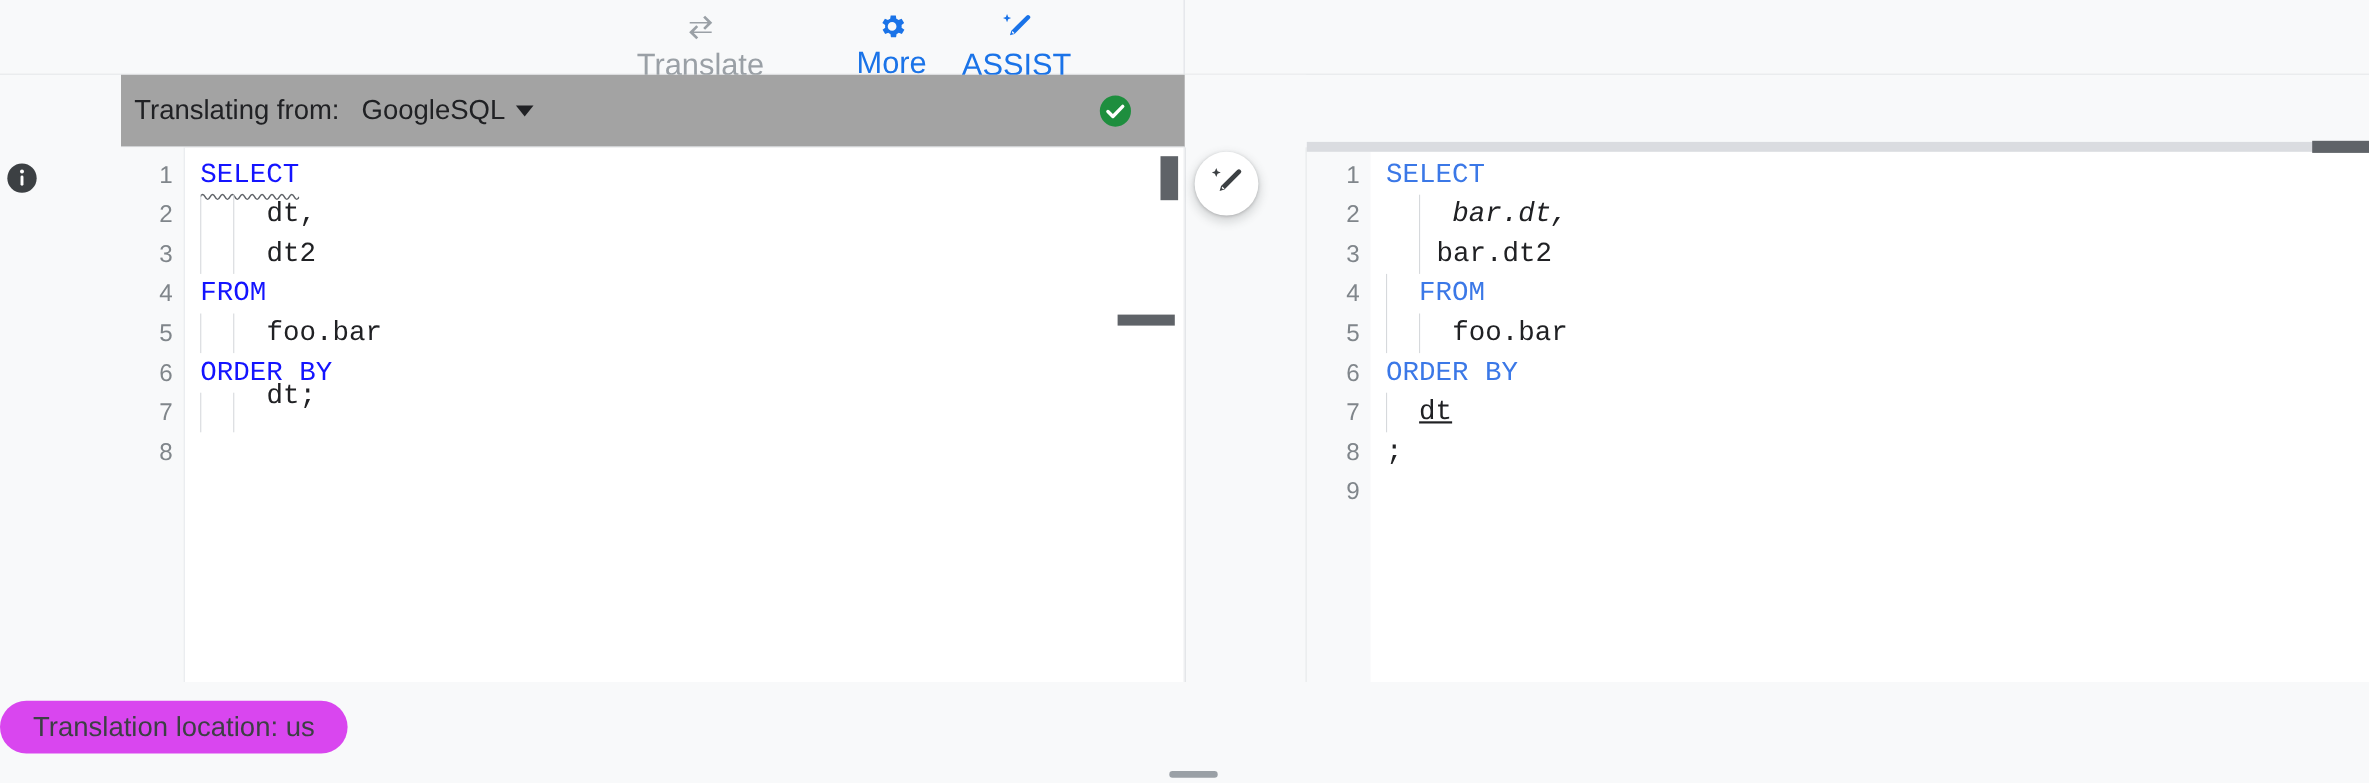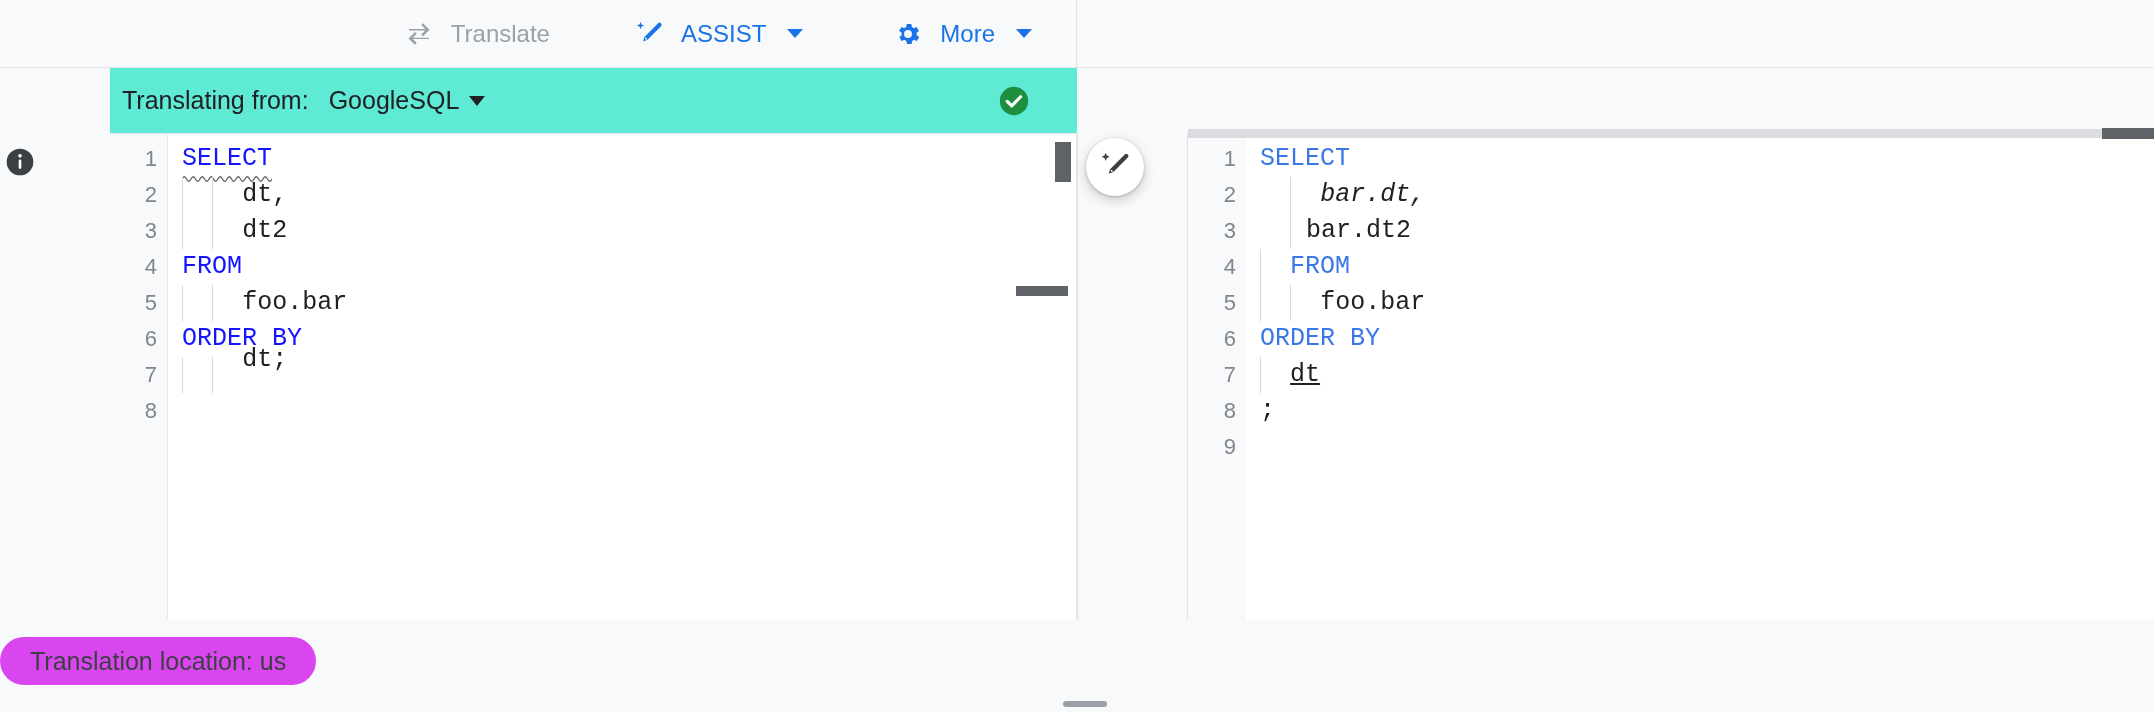--- a/index.html
+++ b/index.html
@@ -24,47 +24,48 @@
     display:flex; align-items:center; justify-content:flex-end;
     padding-right:28px; gap:0px;
     border-right:1px solid #dfe1e5;
   }
   .tb-right {
     position:relative; width:1077px; height:68px;
     display:flex; align-items:center;
   }
 
   .tb-btn {
-    display:flex; align-items:center; gap:17px;
+    display:flex; align-items:center; gap:3px;
     height:48px; padding:0 16px;
     border:none; background:transparent; cursor:pointer;
     font-family:"Liberation Sans", sans-serif;
-    font-size:24px; color:#1a73e8; white-space:nowrap;
+    font-size:28px; color:#1a73e8; white-space:nowrap;
     border-radius:4px;
+    flex-direction:column;
   }
   .tb-btn.disabled { color:#9aa0a6; cursor:default; }
   .tb-btn .caret {
     display:inline-block; width:0; height:0; margin-left:4px;
     border-left:8px solid transparent; border-right:8px solid transparent;
     border-top:9px solid #1a73e8;
   }
   .tb-btn .ico { display:flex; align-items:center; justify-content:center; width:30px; height:30px; }
   .tb-btn .ico svg { display:block; }
 
   .spacer-l { margin-right:52px; }
   .spacer-l2 { margin-right:58px; }
 
   
   .subbar {
     position:absolute; left:0; top:68px; width:2154px; height:66px;
     background:#f8f9fa;
   }
   .sub-left {
     position:absolute; left:110px; top:0; width:967px; height:66px;
-    background:#5eead4; border-bottom:1px solid #e3e5e8;
+    background:#a3a3a3; border-bottom:1px solid #e3e5e8;
     display:flex; align-items:center; padding-left:12px;
   }
   .sub-right {
     position:absolute; left:1188px; top:0; width:966px; height:66px;
     background:#ffffff; border-bottom:1px solid #e3e5e8;
     display:flex; align-items:center; padding-left:10px;
   }
   .sub-label { font-size:25px; color:#202124; }
   .dialect {
     display:flex; align-items:center; gap:10px; margin-left:20px;
@@ -186,39 +187,39 @@
       <button class="tb-btn disabled spacer-l">
         <span class="ico">
           <svg width="30" height="30" viewBox="0 0 24 24">
             <path d="M4 8h13l-3.2-3.2 1.4-1.4L20.4 8.5 15.2 13.7l-1.4-1.4L17 9.1H4z" fill="#9aa0a6"></path>
             <path d="M20 16H7l3.2 3.2-1.4 1.4L3.6 15.5l5.2-5.2 1.4 1.4L7 14.9h13z" fill="#9aa0a6"></path>
           </svg>
         </span>
         <span>Translate</span>
       </button>
 
+      <button class="tb-btn">
+        <span class="ico">
+          <svg width="28" height="28" viewBox="0 0 24 24">
+            <path fill="#1a73e8" d="M19.4 13a7.8 7.8 0 0 0 0-2l2-1.6-2-3.4-2.4 1a7.6 7.6 0 0 0-1.7-1l-.4-2.5h-4l-.4 2.5c-.6.25-1.2.58-1.7 1l-2.4-1-2 3.4L6.6 11a7.8 7.8 0 0 0 0 2l-2 1.6 2 3.4 2.4-1c.5.42 1.1.75 1.7 1l.4 2.5h4l.4-2.5c.6-.25 1.2-.58 1.7-1l2.4 1 2-3.4zM12 15.4A3.4 3.4 0 1 1 15.4 12 3.4 3.4 0 0 1 12 15.4z"></path>
+          </svg>
+        </span>
+        <span>More</span>
+        <span class="caret"></span>
+      </button>
+
       <button class="tb-btn spacer-l2">
         <span class="ico">
           <svg width="30" height="30" viewBox="0 0 24 24">
             <path d="M5.2 2.2l.85 2.1 2.1.85-2.1.85-.85 2.1-.85-2.1L2.25 5.15l2.1-.85z" fill="#1a73e8"></path>
             <path d="M19.3 3.4a1.6 1.6 0 0 1 2.3 2.3L10.6 16.7l-3.3 1 1-3.3z" fill="#1a73e8"></path>
             <path d="M9.1 14.6l1.6 1.6-1.1.35-0.85-0.85z" fill="#ffffff"></path>
           </svg>
         </span>
         <span>ASSIST</span>
-        <span class="caret"></span>
-      </button>
-
-      <button class="tb-btn">
-        <span class="ico">
-          <svg width="28" height="28" viewBox="0 0 24 24">
-            <path fill="#1a73e8" d="M19.4 13a7.8 7.8 0 0 0 0-2l2-1.6-2-3.4-2.4 1a7.6 7.6 0 0 0-1.7-1l-.4-2.5h-4l-.4 2.5c-.6.25-1.2.58-1.7 1l-2.4-1-2 3.4L6.6 11a7.8 7.8 0 0 0 0 2l-2 1.6 2 3.4 2.4-1c.5.42 1.1.75 1.7 1l.4 2.5h4l.4-2.5c.6-.25 1.2-.58 1.7-1l2.4 1 2-3.4zM12 15.4A3.4 3.4 0 1 1 15.4 12 3.4 3.4 0 0 1 12 15.4z"></path>
-          </svg>
-        </span>
-        <span>More</span>
         <span class="caret"></span>
       </button>
 
     </div>
 
     <div class="tb-right">
 
       
 
       

